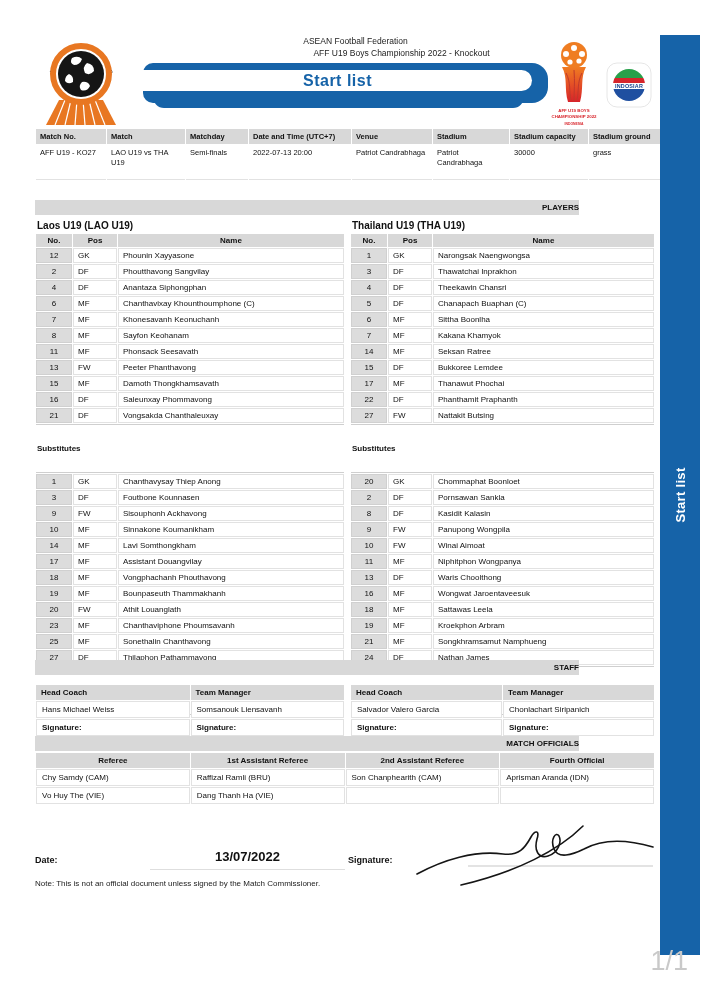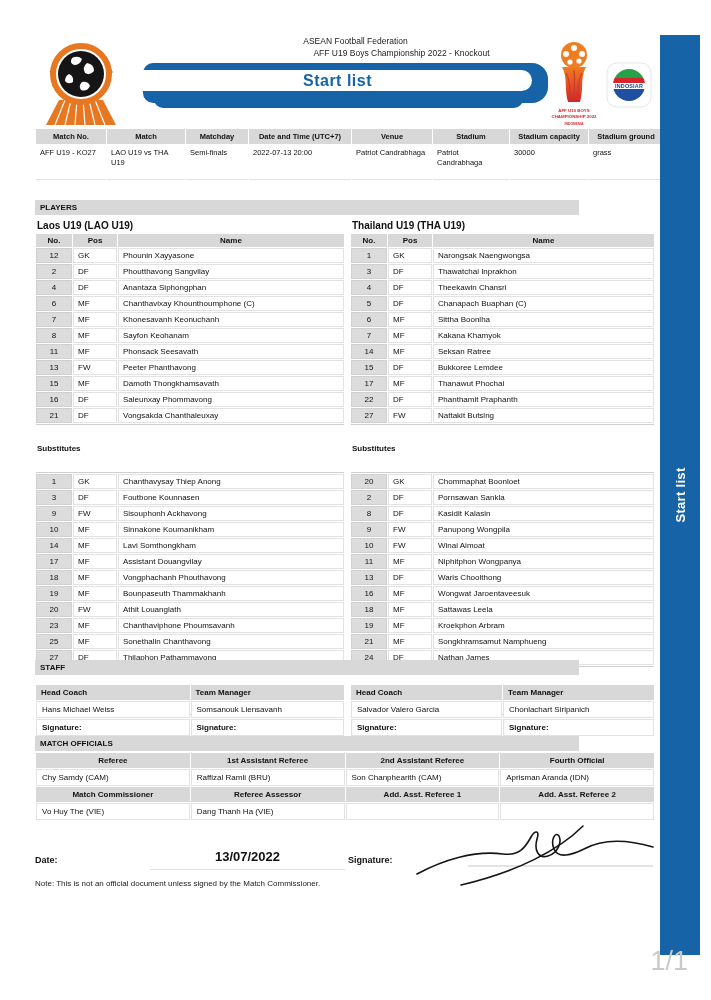--- a/index.html
+++ b/index.html
@@ -23,24 +23,24 @@
   .banner .inner{position:absolute;left:0;top:7px;right:16px;bottom:17px;background:#fff;border-radius:0 13px 13px 0;display:flex;align-items:center;justify-content:center;}
   .banner .title{color:var(--blue);font-weight:bold;font-size:16px;letter-spacing:.5px;}
   .logo-aff{position:absolute;left:38px;top:30px;}
   .logo-trophy{position:absolute;left:551px;top:40px;}
   .logo-indosiar{position:absolute;left:606px;top:62px;}
   
   table{border-collapse:separate;border-spacing:1px;table-layout:fixed;}
   th,td{overflow:hidden;white-space:normal;}
   
   .match-table{position:absolute;left:35px;top:128px;width:620px;font-size:7.5px;}
-  .match-table th{background:var(--bar-gray);text-align:center;font-weight:bold;padding:3px 4px;vertical-align:top;line-height:1.25;}
+  .match-table th{background:var(--bar-gray);text-align:left;font-weight:bold;padding:3px 4px;vertical-align:top;line-height:1.25;}
   .match-table td{background:#fff;padding:3px 4px;vertical-align:top;border-bottom:1px solid var(--line);line-height:1.3;height:28px;}
   
-  .section-bar{position:absolute;left:35px;width:544px;height:15px;background:var(--bar-gray);font-weight:bold;font-size:8px;line-height:15px;padding-left:5px;box-sizing:border-box;}
+  .section-bar{position:absolute;left:35px;width:544px;height:15px;background:var(--bar-gray);font-weight:bold;font-size:8px;line-height:15px;padding-left:5px;box-sizing:border-box;text-align:right;}
   
   .team-table{position:absolute;top:217px;font-size:8px;}
   .team-table.left{left:35px;width:310px;}
   .team-table.right{left:350px;width:305px;}
   .team-table .team-name th{background:#fff;text-align:left;font-size:10px;font-weight:bold;padding:2px 1px;height:11px;}
   .team-table .cols th{background:var(--bar-gray);text-align:center;font-weight:bold;padding:1px 4px;height:11px;}
   .team-table td{height:11px;padding:1px 4px;line-height:11px;}
   .team-table td.c-no{background:var(--cell-gray);text-align:center;border:1px solid #d0d0d0;}
   .team-table td.c-pos,.team-table td.c-name{background:#fff;border:1px solid var(--line);}
   .team-table .group th{background:#fff;text-align:left;font-weight:bold;padding:18px 1px;height:11px;border-top:1px solid #cfcfcf;border-bottom:1px solid #cfcfcf;}
@@ -542,26 +542,20 @@
       <th>2nd Assistant Referee</th>
       <th>Fourth Official</th>
     </tr>
     <tr>
       <td>Chy Samdy (CAM)</td>
       <td>Raffizal Ramli (BRU)</td>
       <td>Son Chanphearith (CAM)</td>
       <td>Aprisman Aranda (IDN)</td>
     </tr>
     <tr>
-      <th>Match Commissioner</th>
-      <th>Referee Assessor</th>
-      <th>Add. Asst. Referee 1</th>
-      <th>Add. Asst. Referee 2</th>
-    </tr>
-    <tr>
       <td>Vo Huy The (VIE)</td>
       <td>Dang Thanh Ha (VIE)</td>
       <td></td>
       <td></td>
     </tr>
   </tbody>
     </table>
 
   <div class="date-label">Date:</div>
   <div class="date-value">13/07/2022</div>

